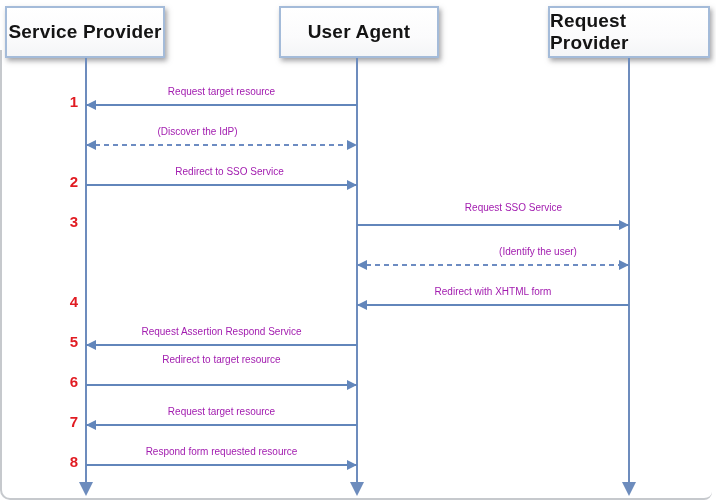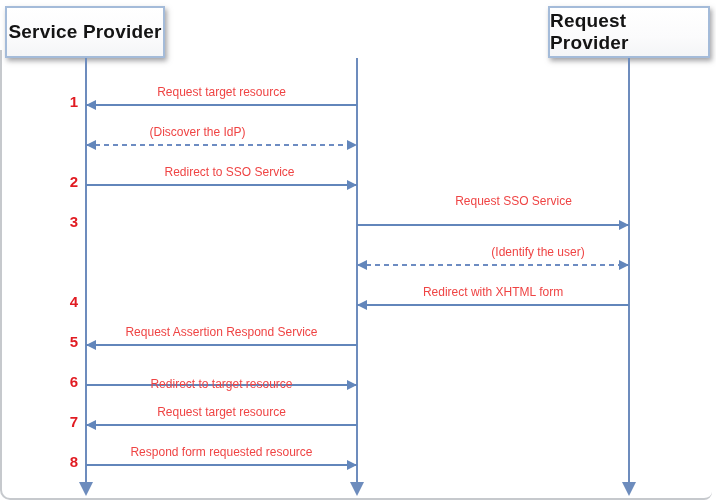--- a/index.html
+++ b/index.html
@@ -62,43 +62,46 @@
   .ah {
     position: absolute;
     width: 0; height: 0;
     border-style: solid;
   }
   .ah-left  { border-width: 5px 10px 5px 0; border-color: transparent #6286bb transparent transparent; }
   .ah-right { border-width: 5px 0 5px 10px; border-color: transparent transparent transparent #6286bb; }
   .msg-label {
     position: absolute;
     text-align: center;
-    font-size: 12px;
+    font-size: 10px;
     line-height: 16px;
-    color: #ef4444;
+    color: #a21caf;
     white-space: nowrap;
   }
   .msg-num {
     position: absolute;
     width: 38px;
     text-align: right;
     font-size: 15px;
     line-height: 16px;
     font-weight: bold;
     color: #e11b22;
   }
 </style>
 </head>
 <body>
 
 <div class="stage">
   <div class="frame"></div>
 
   <div class="actor-box" style="left:5px; width:160px;">
     <span>Service Provider</span>
+  </div>
+  <div class="actor-box" style="left:279px; width:160px;">
+    <span>User Agent</span>
   </div>
   <div class="actor-box" style="left:548px; width:162px;">
     <span>Request Provider</span>
   </div>
 
   <div class="lifeline" style="left:85px;"></div>
   <div class="lifeline" style="left:356px;"></div>
   <div class="lifeline" style="left:628px;"></div>
   <div class="lifeline-end" style="left:79px;"></div>
   <div class="lifeline-end" style="left:350px;"></div>
@@ -112,37 +115,37 @@
       <div class="msg-line dashed" style="left: 86px; top: 144px; width: 271px;"></div>
       <div class="ah ah-left" style="left: 86px; top: 140px;"></div>
       <div class="ah ah-right" style="left: 347px; top: 140px;"></div>
       <div class="msg-label" style="left: 86px; width: 223px; top: 124px;">(Discover the IdP)</div>
       <div class="msg-line" style="left: 86px; top: 184px; width: 271px;"></div>
       <div class="ah ah-right" style="left: 347px; top: 180px;"></div>
       <div class="msg-label" style="left: 86px; width: 271px; top: 164px; margin-left: 8px;">Redirect to SSO Service</div>
       <div class="msg-num" style="left: 40px; top: 174px;">2</div>
       <div class="msg-line" style="left: 357px; top: 224px; width: 272px;"></div>
       <div class="ah ah-right" style="left: 619px; top: 220px;"></div>
-      <div class="msg-label" style="left: 357px; width: 313px; top: 193px;">Request SSO Service</div>
+      <div class="msg-label" style="left: 357px; width: 313px; top: 200px;">Request SSO Service</div>
       <div class="msg-num" style="left: 40px; top: 214px;">3</div>
       <div class="msg-line dashed" style="left: 357px; top: 264px; width: 272px;"></div>
       <div class="ah ah-left" style="left: 357px; top: 260px;"></div>
       <div class="ah ah-right" style="left: 619px; top: 260px;"></div>
       <div class="msg-label" style="left: 378px; width: 320px; top: 244px;">(Identify the user)</div>
       <div class="msg-line" style="left: 357px; top: 304px; width: 272px;"></div>
       <div class="ah ah-left" style="left: 357px; top: 300px;"></div>
       <div class="msg-label" style="left: 357px; width: 272px; top: 284px;">Redirect with XHTML form</div>
       <div class="msg-num" style="left: 40px; top: 294px;">4</div>
       <div class="msg-line" style="left: 86px; top: 344px; width: 271px;"></div>
       <div class="ah ah-left" style="left: 86px; top: 340px;"></div>
       <div class="msg-label" style="left: 86px; width: 271px; top: 324px;">Request Assertion Respond Service</div>
       <div class="msg-num" style="left: 40px; top: 334px;">5</div>
       <div class="msg-line" style="left: 86px; top: 384px; width: 271px;"></div>
       <div class="ah ah-right" style="left: 347px; top: 380px;"></div>
-      <div class="msg-label" style="left: 86px; width: 271px; top: 376px;">Redirect to target resource</div>
+      <div class="msg-label" style="left: 86px; width: 271px; top: 352px;">Redirect to target resource</div>
       <div class="msg-num" style="left: 40px; top: 374px;">6</div>
       <div class="msg-line" style="left: 86px; top: 424px; width: 271px;"></div>
       <div class="ah ah-left" style="left: 86px; top: 420px;"></div>
       <div class="msg-label" style="left: 86px; width: 271px; top: 404px;">Request target resource</div>
       <div class="msg-num" style="left: 40px; top: 414px;">7</div>
       <div class="msg-line" style="left: 86px; top: 464px; width: 271px;"></div>
       <div class="ah ah-right" style="left: 347px; top: 460px;"></div>
       <div class="msg-label" style="left: 86px; width: 271px; top: 444px;">Respond form requested resource</div>
       <div class="msg-num" style="left: 40px; top: 454px;">8</div>
     </div>

